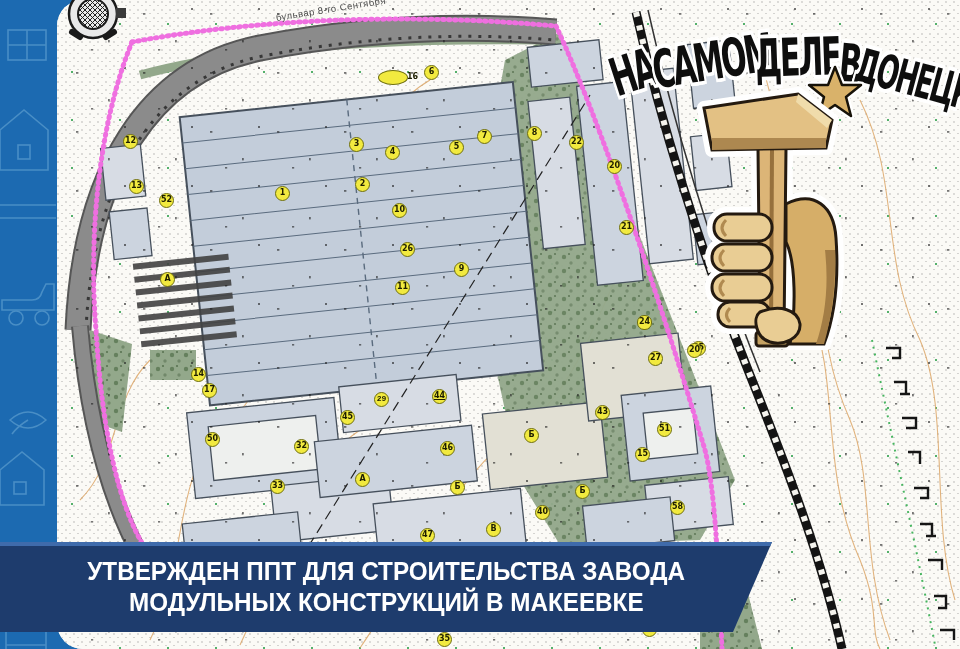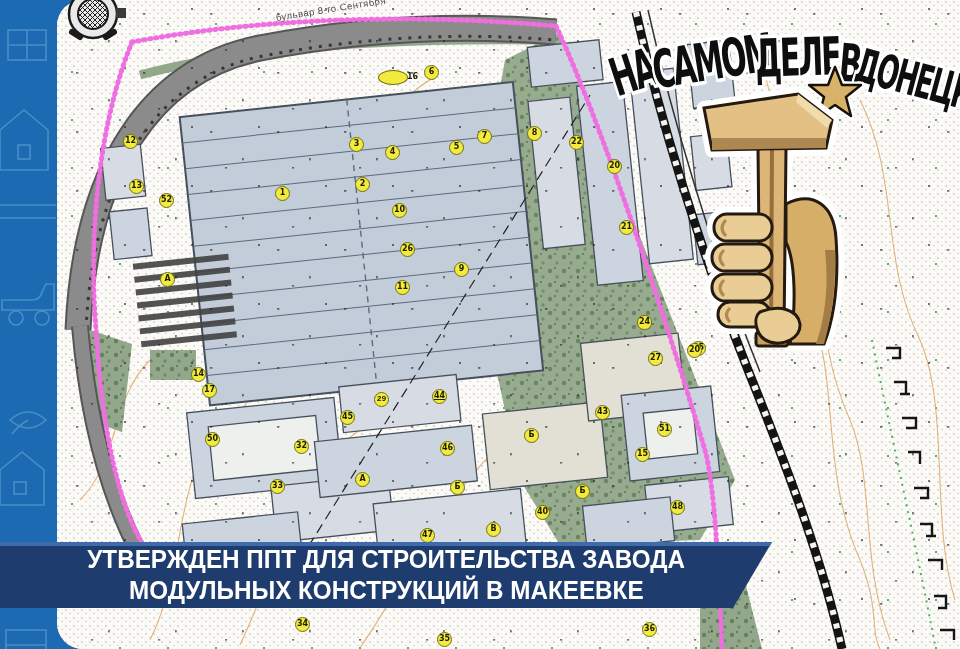--- a/index.html
+++ b/index.html
@@ -26,21 +26,21 @@
      letter-spacing:-2px;transform-origin:left top;white-space:nowrap;
      text-shadow:-2px 0 #fff,2px 0 #fff,0 -2px #fff,0 2px #fff,-2px -2px #fff,2px 2px #fff,-2px 2px #fff,2px -2px #fff;}
   .w0{left:602px;top:50px;font-size:30px;transform:rotate(-18deg) scaleY(1.75);}
   .w1{left:648px;top:40px;font-size:30px;transform:rotate(-9deg) scaleY(1.75);}
   .w2{left:754px;top:28px;font-size:30px;transform:rotate(-2deg) scaleY(1.75);}
   .w3{left:842px;top:32px;font-size:30px;transform:rotate(5deg) scaleY(1.75);}
   .w4{left:864px;top:38px;font-size:26px;transform:rotate(15deg) scaleY(1.8);}
   .star{position:absolute;left:806px;top:64px;}
   .logo{position:absolute;left:686px;top:86px;}
   
-  .banner{position:absolute;left:0;top:542px;width:772px;height:66px;background:#1e3c6d;z-index:4;
+  .banner{position:absolute;left:0;top:542px;width:772px;height:90px;background:#1e3c6d;z-index:4;
       clip-path:polygon(0 0,100% 0,calc(100% - 39px) 100%,0 100%);
       display:flex;flex-direction:column;justify-content:center;align-items:center;}
   .banner-topline{position:absolute;left:0;top:0;width:100%;height:4px;background:#3f6bab;}
   .banner-line{color:#fff;font-weight:bold;font-size:25px;line-height:31px;letter-spacing:0;
       transform:scaleX(.97);white-space:nowrap;}
 </style>
 </head>
 <body>
 
 <div class="canvas">
@@ -209,21 +209,21 @@
         <div class="marker" style="left: 615px; top: 167px;">20</div>
         <div class="marker" style="left: 627px; top: 228px;">21</div>
         <div class="marker" style="left: 699px; top: 312px; margin-top: 29px;">25</div>
         <div class="marker" style="left: 645px; top: 323px; border-radius: 7px;">24</div>
         <div class="marker" style="left: 656px; top: 359px;">27</div>
         <div class="marker" style="left: 695px; top: 351px;">20</div>
         <div class="marker" style="left: 603px; top: 413px;">43</div>
         <div class="marker" style="left: 665px; top: 430px;">51</div>
         <div class="marker" style="left: 643px; top: 455px;">15</div>
         <div class="marker" style="left: 583px; top: 492px;">Б</div>
-        <div class="marker" style="left: 678px; top: 508px;">48</div>
+        <div class="marker" style="left: 678px; top: 508px;">58</div>
         <div class="marker" style="left: 168px; top: 280px;">А</div>
         <div class="marker" style="left: 168px; top: 375px; margin-left: 23px;">14</div>
         <div class="marker" style="left: 210px; top: 391px;">17</div>
         <div class="marker" style="left: 213px; top: 440px;">50</div>
         <div class="marker" style="left: 302px; top: 447px;">32</div>
         <div class="marker" style="left: 278px; top: 487px;">33</div>
         <div class="marker" style="left: 348px; top: 418px;">45</div>
         <div class="marker" style="left: 382px; top: 400px; font-family: Liberation Mono, monospace;">29</div>
         <div class="marker" style="left: 440px; top: 397px; text-decoration: underline;">44</div>
         <div class="marker" style="left: 448px; top: 449px;">46</div>

